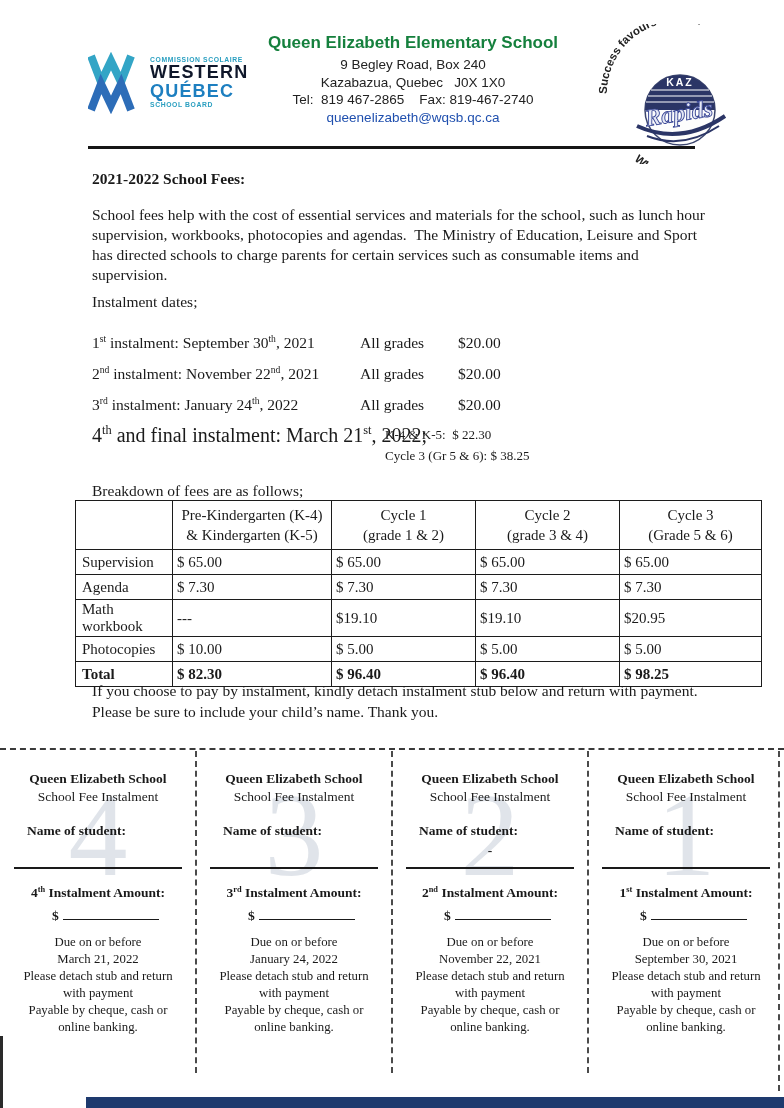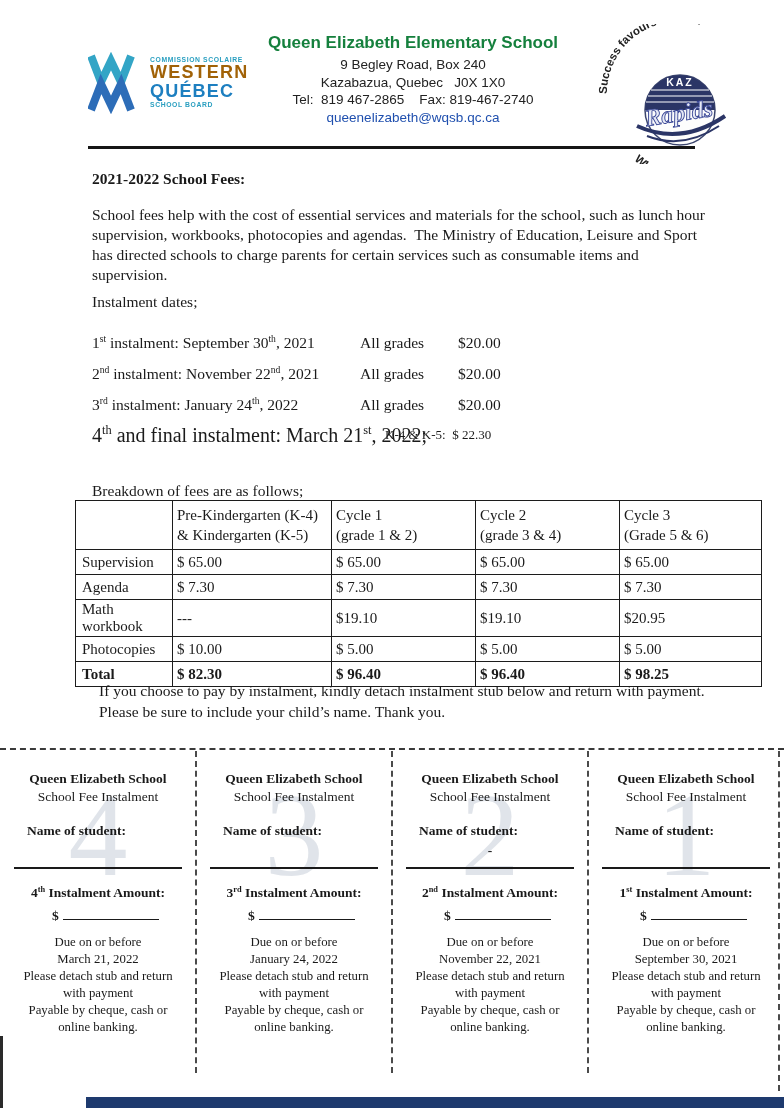--- a/index.html
+++ b/index.html
@@ -10,21 +10,21 @@
   }
   .abs{position:absolute;}
   .pre{white-space:pre-wrap;}
   sup{font-size:0.62em;vertical-align:super;line-height:0;}
 
   
   .board-logo{left:88px;top:50px;width:170px;height:80px;display:flex;}
   .logo-mark{width:54px;height:62px;margin-top:2px;}
   .logo-text{margin-left:8px;font-family:"Liberation Sans",sans-serif;padding-top:6px;}
   .logo-small{font-size:6.8px;font-weight:bold;letter-spacing:0.6px;color:#2a9fc0;}
-  .logo-big1{font-size:18px;font-weight:bold;letter-spacing:1.2px;color:#a16207;line-height:19px;}
+  .logo-big1{font-size:18px;font-weight:bold;letter-spacing:1.2px;color:#0f172a;line-height:19px;}
   .logo-big2{font-size:18px;font-weight:bold;letter-spacing:1.2px;color:#1d7fc0;line-height:19px;}
 
   .head-center{left:246px;top:33px;width:334px;text-align:center;font-family:"Liberation Sans",sans-serif;}
   .school-name{font-size:17px;font-weight:bold;color:#15803d;margin-bottom:3px;}
   .hline{font-size:13.5px;line-height:17.5px;color:#222;}
   .email{color:#1f4fae;}
 
   .badge{left:595px;top:24px;width:175px;height:140px;}
   .header-rule{left:88px;top:146px;width:607px;height:3px;background:#161616;}
 
@@ -36,26 +36,26 @@
   .inst-label{width:268px;}
   .inst-grades{width:98px;}
   .final-lead{left:92px;top:424px;font-size:20px;}
   .final-right{left:385px;top:424px;font-size:13px;line-height:21px;}
   .b-breakdown{left:92px;top:482px;font-size:15.5px;}
 
   
   .fees-wrap{left:75px;top:500px;width:686px;}
   table.fees{border-collapse:collapse;width:686px;table-layout:fixed;font-size:15px;}
   table.fees td,table.fees th{border:1.5px solid #1c1c1c;padding:1px 4px;vertical-align:middle;}
-  table.fees th{font-weight:normal;text-align:left;height:46px;line-height:20px;}
+  table.fees th{font-weight:normal;text-align:center;height:46px;line-height:20px;}
   table.fees td.lbl{text-align:left;padding-left:6px;height:22px;}
   table.fees td.val{text-align:left;height:22px;}
   table.fees tr.total td{font-weight:bold;}
 
-  .b-note{left:92px;top:680px;width:606px;font-size:15.5px;line-height:21px;margin-left:7px;}
+  .b-note{left:92px;top:680px;width:606px;font-size:15.5px;line-height:21px;}
 
   
   .hdash{left:0;top:748px;width:784px;border-top:2.5px dashed #3a3a3a;height:0;}
   .vdash{top:751px;height:322px;border-left:2px dashed #4a4a4a;width:0;position:absolute;}
   .vdash-r{top:751px;height:340px;border-left:2px dashed #4a4a4a;width:0;position:absolute;}
 
   .stub{position:absolute;top:751px;width:196px;height:330px;font-size:13.5px;}
   .stub > div{position:absolute;width:100%;text-align:center;}
   .wm{top:26px;font-size:118px;line-height:118px;color:#c8cfd9;opacity:0.55;}
   .s-title{top:20px;font-weight:bold;}
@@ -141,20 +141,21 @@
 <div class="abs inst-row" style="top:396px">
   <span class="inst-label"><span>3</span><sup>rd</sup><span class="pre"> instalment: January 24</span><sup>th</sup><span>, 2022</span></span>
   <span class="inst-grades">All grades</span>
   <span class="inst-amount">$20.00</span>
 </div>
 
 <div class="abs final-lead"><span>4</span><sup>th</sup><span class="pre"> and final instalment: March 21</span><sup>st</sup><span>, 2022;</span></div>
 
 <div class="abs final-right">
   <div class="pre">K-4 &amp; K-5:  $ 22.30</div>
+  <div class="pre">Cycle 3 (Gr 5 &amp; 6): $ 38.25</div>
 </div>
 
 <div class="abs b-breakdown">Breakdown of fees are as follows;</div>
 
 <div class="abs fees-wrap">
   <table class="fees">
     <colgroup>
       <col style="width:97px">
         <col style="width:159px">
         <col style="width:144px">

